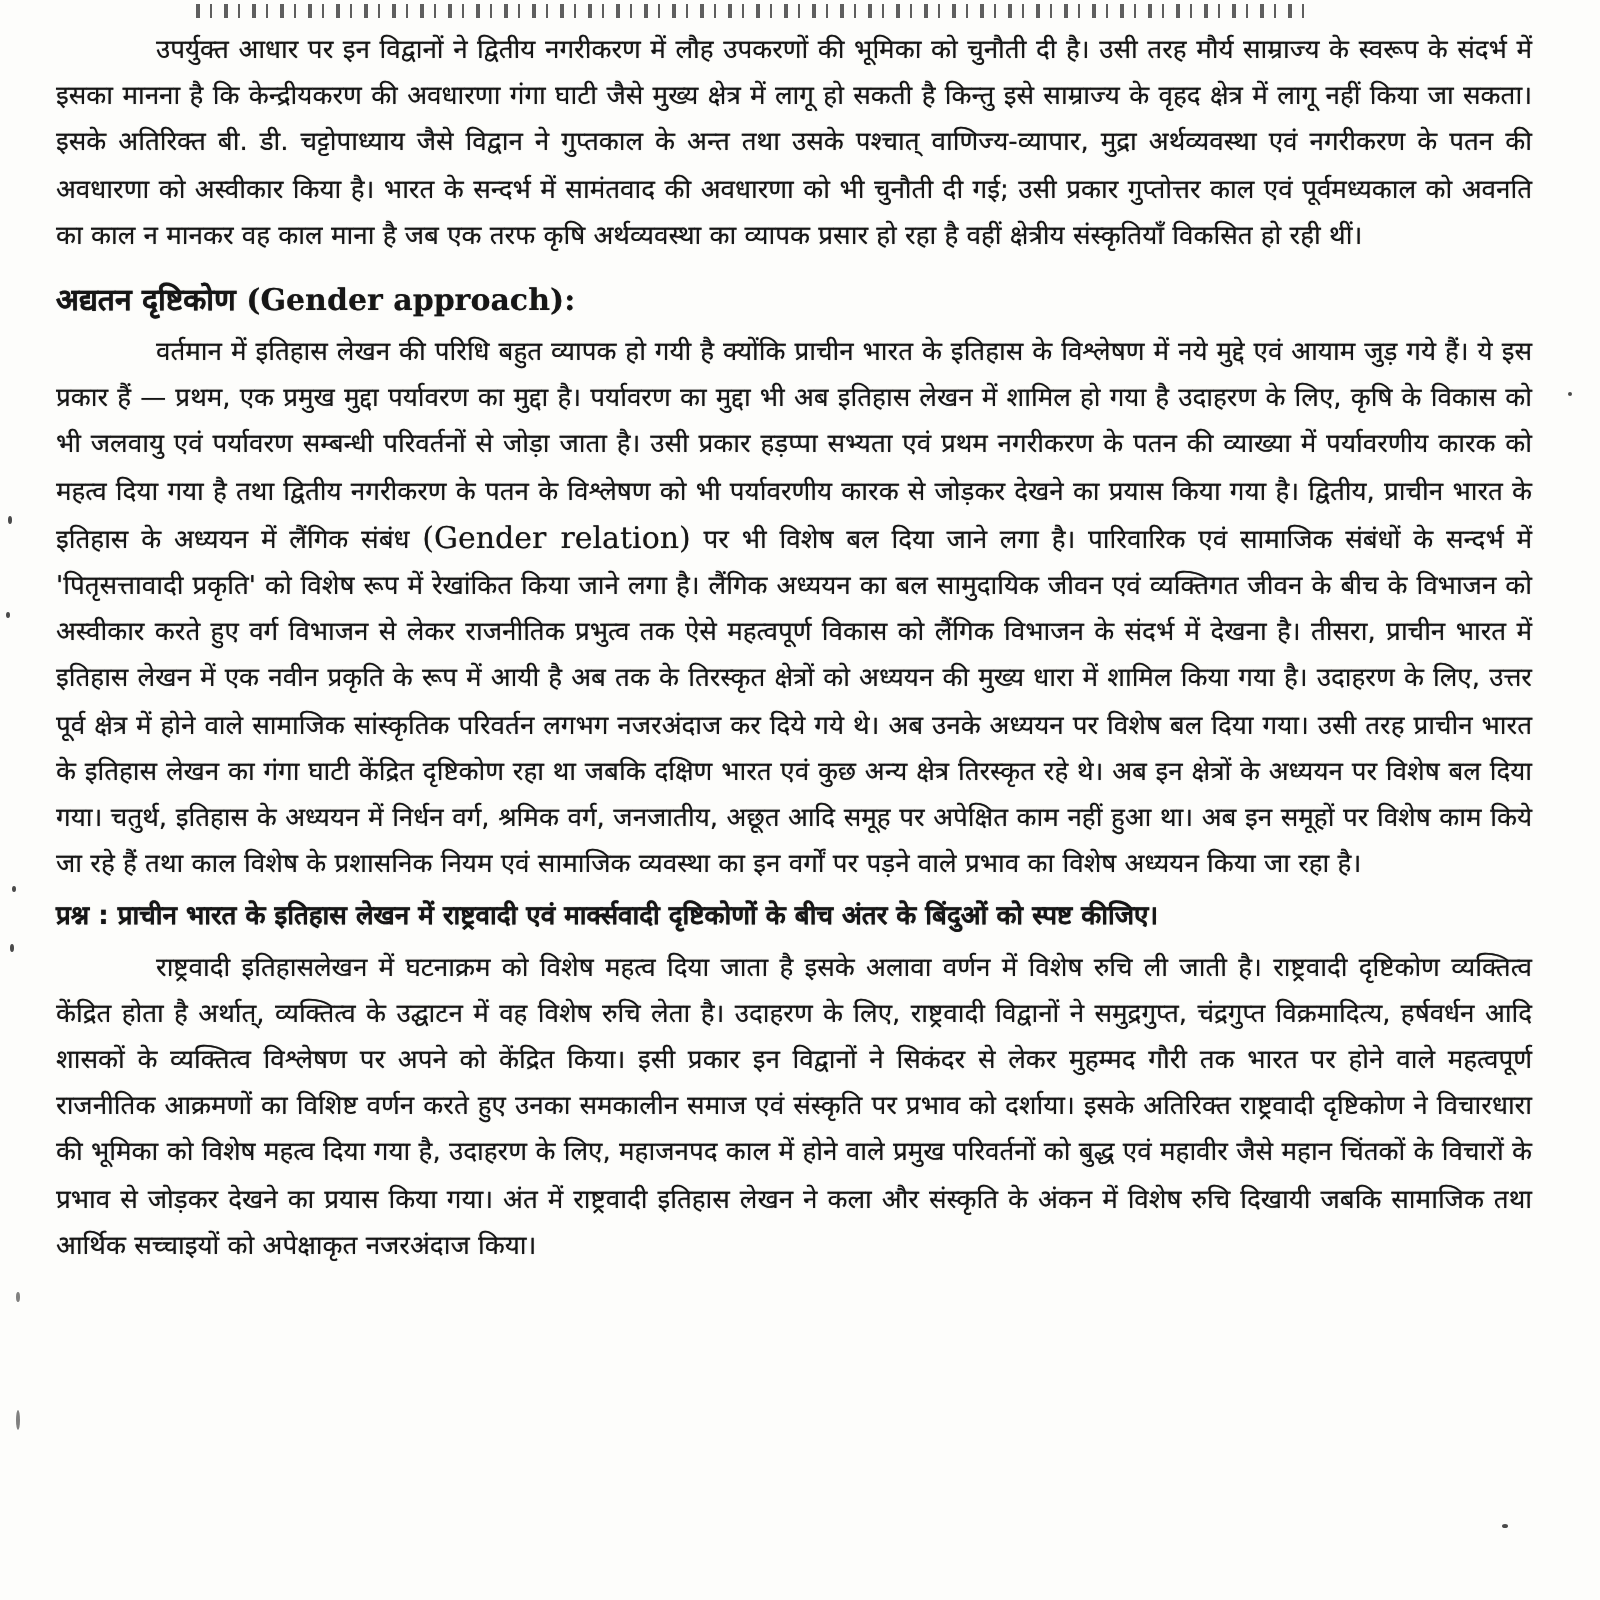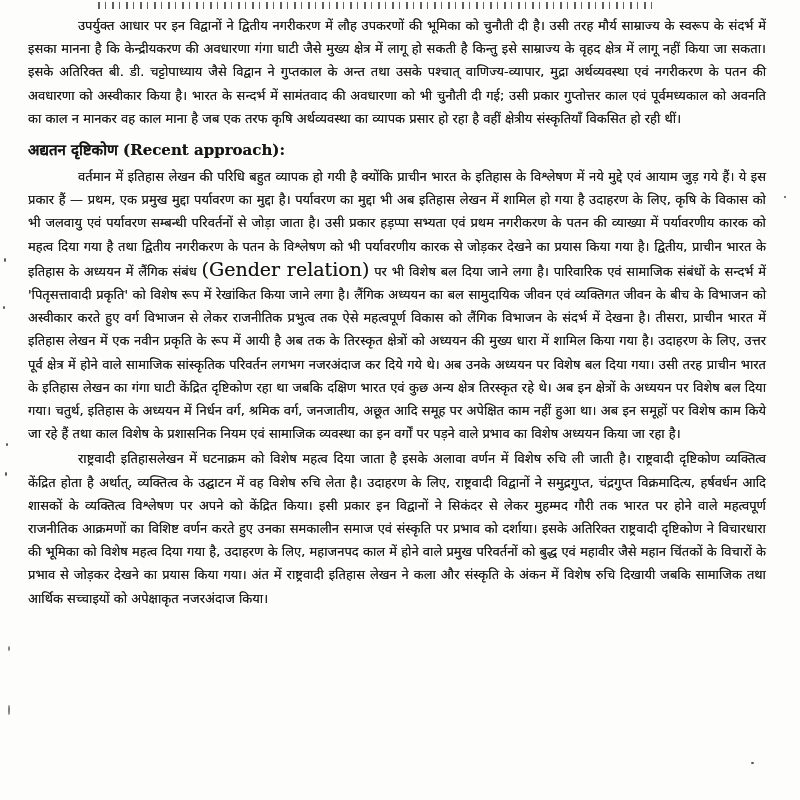--- a/index.html
+++ b/index.html
@@ -36,21 +36,21 @@
   .p1 { margin-top: 5px; }
   .heading {
     margin: 9px 0 4px 0;
     font-size: 15px; font-weight: bold;
     line-height: 22px;
   }
   .heading .latin, .lat {
     font-family: "DejaVu Serif", serif;
     font-weight: bold;
   }
-  .lat { font-size: 19px; }
+  .lat { font-size: 15px; }
   .b { font-weight: normal; }
   .question { font-weight: bold; margin-top: 3px; }
   .last-para { margin-top: 2px; }
   
   .speck { position: absolute; background: #4a4a4a; border-radius: 50%; }
   .s1 { left: 4px;  top: 258px; width: 2px; height: 4px; }
   .s2 { left: 3px;  top: 306px; width: 2px; height: 3px; }
   .s3 { left: 6px;  top: 443px; width: 2px; height: 3px; }
   .s4 { left: 5px;  top: 472px; width: 2px; height: 4px; }
   .s5 { left: 8px;  top: 705px; width: 2px; height: 10px; opacity:.7; }
@@ -62,24 +62,25 @@
 <body>
 
 <div class="page">
 
   <div class="clip-strip">
     <div class="marks"></div>
   </div>
 
   <p class="body-text indent p1">उपर्युक्त आधार पर इन विद्वानों ने द्वितीय नगरीकरण में लौह उपकरणों की भूमिका को चुनौती दी है। उसी तरह मौर्य साम्राज्य के स्वरूप के संदर्भ में इसका मानना है कि केन्द्रीयकरण की अवधारणा गंगा घाटी जैसे मुख्य क्षेत्र में लागू हो सकती है किन्तु इसे साम्राज्य के वृहद क्षेत्र में लागू नहीं किया जा सकता। इसके अतिरिक्त बी. डी. चट्टोपाध्याय जैसे विद्वान ने गुप्तकाल के अन्त तथा उसके पश्चात् वाणिज्य-व्यापार, मुद्रा अर्थव्यवस्था एवं नगरीकरण के पतन की अवधारणा को अस्वीकार किया है। भारत के सन्दर्भ में सामंतवाद की अवधारणा को भी चुनौती दी गई; उसी प्रकार गुप्तोत्तर काल एवं पूर्वमध्यकाल को अवनति का काल न मानकर वह काल माना है जब एक तरफ कृषि अर्थव्यवस्था का व्यापक प्रसार हो रहा है वहीं क्षेत्रीय संस्कृतियाँ विकसित हो रही थीं।</p>
 
-  <h2 class="heading"><span>अद्यतन दृष्टिकोण </span><span class="latin">(Recent approach):</span></h2>
+  <h2 class="heading"><span>अद्यतन दृष्टिकोण </span><span class="latin">(Gender approach):</span></h2>
 
   <p class="body-text indent"><span>वर्तमान में इतिहास लेखन की परिधि बहुत व्यापक हो गयी है क्योंकि प्राचीन भारत के इतिहास के विश्लेषण में नये मुद्दे एवं आयाम जुड़ गये हैं। ये इस प्रकार हैं — प्रथम, एक प्रमुख मुद्दा </span><span class="b">पर्यावरण</span><span> का मुद्दा है। पर्यावरण का मुद्दा भी अब इतिहास लेखन में शामिल हो गया है उदाहरण के लिए, कृषि के विकास को भी जलवायु एवं पर्यावरण सम्बन्धी परिवर्तनों से जोड़ा जाता है। उसी प्रकार हड़प्पा सभ्यता एवं प्रथम नगरीकरण के पतन की व्याख्या में पर्यावरणीय कारक को महत्व दिया गया है तथा द्वितीय नगरीकरण के पतन के विश्लेषण को भी पर्यावरणीय कारक से जोड़कर देखने का प्रयास किया गया है। द्वितीय, प्राचीन भारत के इतिहास के अध्ययन में </span><span class="b">लैंगिक संबंध </span><span class="b lat">(Gender relation)</span><span> पर भी विशेष बल दिया जाने लगा है। पारिवारिक एवं सामाजिक संबंधों के सन्दर्भ में </span><span class="b">'पितृसत्तावादी प्रकृति'</span><span> को विशेष रूप में रेखांकित किया जाने लगा है। लैंगिक अध्ययन का बल सामुदायिक जीवन एवं व्यक्तिगत जीवन के बीच के विभाजन को अस्वीकार करते हुए वर्ग विभाजन से लेकर राजनीतिक प्रभुत्व तक ऐसे महत्वपूर्ण विकास को लैंगिक विभाजन के संदर्भ में देखना है। तीसरा, प्राचीन भारत में इतिहास लेखन में एक नवीन प्रकृति के रूप में आयी है अब तक के </span><span class="b">तिरस्कृत क्षेत्रों को अध्ययन की मुख्य धारा में शामिल किया गया है।</span><span> उदाहरण के लिए, उत्तर पूर्व क्षेत्र में होने वाले सामाजिक सांस्कृतिक परिवर्तन लगभग नजरअंदाज कर दिये गये थे। अब उनके अध्ययन पर विशेष बल दिया गया। उसी तरह प्राचीन भारत के इतिहास लेखन का गंगा घाटी केंद्रित दृष्टिकोण रहा था जबकि दक्षिण भारत एवं कुछ अन्य क्षेत्र तिरस्कृत रहे थे। अब इन क्षेत्रों के अध्ययन पर विशेष बल दिया गया। चतुर्थ, इतिहास के अध्ययन में </span><span class="b">निर्धन वर्ग, श्रमिक वर्ग, जनजातीय, अछूत आदि समूह</span><span> पर अपेक्षित काम नहीं हुआ था। अब इन समूहों पर विशेष काम किये जा रहे हैं तथा काल विशेष के प्रशासनिक नियम एवं सामाजिक व्यवस्था का इन वर्गों पर पड़ने वाले प्रभाव का विशेष अध्ययन किया जा रहा है।</span></p>
 
+  <p class="body-text question">प्रश्न : प्राचीन भारत के इतिहास लेखन में राष्ट्रवादी एवं मार्क्सवादी दृष्टिकोणों के बीच अंतर के बिंदुओं को स्पष्ट कीजिए।</p>
 
 
   <p class="body-text indent last-para">राष्ट्रवादी इतिहासलेखन में घटनाक्रम को विशेष महत्व दिया जाता है इसके अलावा वर्णन में विशेष रुचि ली जाती है। राष्ट्रवादी दृष्टिकोण व्यक्तित्व केंद्रित होता है अर्थात्, व्यक्तित्व के उद्घाटन में वह विशेष रुचि लेता है। उदाहरण के लिए, राष्ट्रवादी विद्वानों ने समुद्रगुप्त, चंद्रगुप्त विक्रमादित्य, हर्षवर्धन आदि शासकों के व्यक्तित्व विश्लेषण पर अपने को केंद्रित किया। इसी प्रकार इन विद्वानों ने सिकंदर से लेकर मुहम्मद गौरी तक भारत पर होने वाले महत्वपूर्ण राजनीतिक आक्रमणों का विशिष्ट वर्णन करते हुए उनका समकालीन समाज एवं संस्कृति पर प्रभाव को दर्शाया। इसके अतिरिक्त राष्ट्रवादी दृष्टिकोण ने विचारधारा की भूमिका को विशेष महत्व दिया गया है, उदाहरण के लिए, महाजनपद काल में होने वाले प्रमुख परिवर्तनों को बुद्ध एवं महावीर जैसे महान चिंतकों के विचारों के प्रभाव से जोड़कर देखने का प्रयास किया गया। अंत में राष्ट्रवादी इतिहास लेखन ने कला और संस्कृति के अंकन में विशेष रुचि दिखायी जबकि सामाजिक तथा आर्थिक सच्चाइयों को अपेक्षाकृत नजरअंदाज किया।</p>
 
   <span class="speck s1"></span>
   <span class="speck s2"></span>
   <span class="speck s3"></span>
   <span class="speck s4"></span>
   <span class="speck s5"></span>
   <span class="speck s6"></span>

